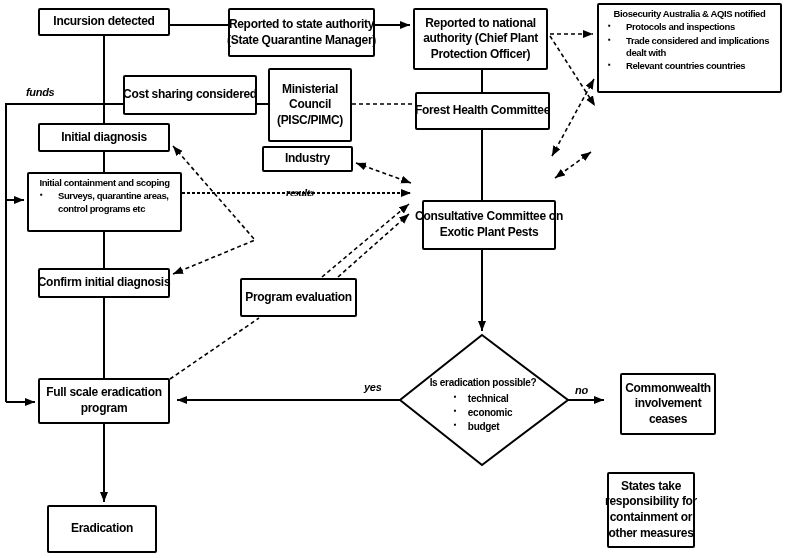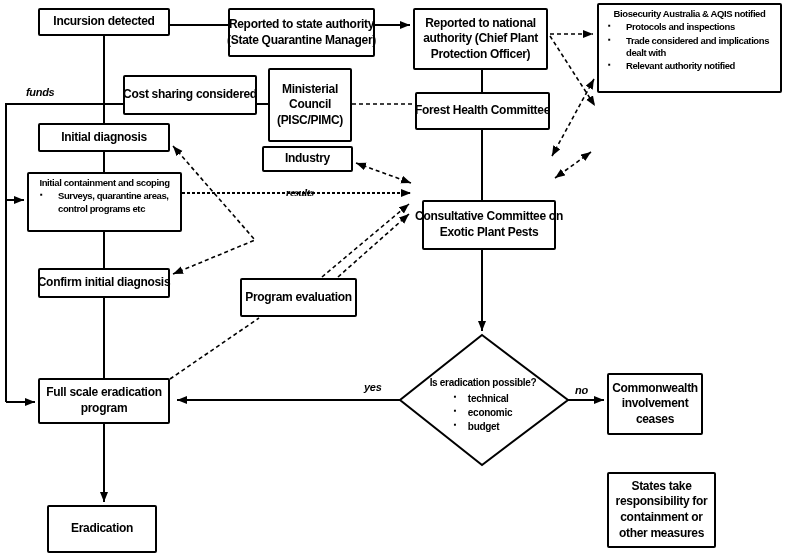--- a/index.html
+++ b/index.html
@@ -99,21 +99,21 @@
       <span class="bullet">▪</span>
       <div class="line">Protocols and inspections</div>
     </div>
     <div class="li">
       <span class="bullet">▪</span>
       <div class="line">Trade considered and implications</div>
       <div class="line">dealt with</div>
     </div>
     <div class="li">
       <span class="bullet">▪</span>
-      <div class="line">Relevant authority notified</div>
+      <div class="line">Relevant countries countries</div>
     </div>
   </div>
 
   <div class="box" style="left:123px;top:75px;width:134px;height:40px;">
     <div class="line">Cost sharing considered</div>
   </div>
 
   <div class="box" style="left:268px;top:68px;width:84px;height:74px;">
     <div class="line">Ministerial</div>
     <div class="line">Council</div>
@@ -153,27 +153,27 @@
 
   <div class="box" style="left:240px;top:278px;width:117px;height:39px;">
     <div class="line">Program evaluation</div>
   </div>
 
   <div class="box" style="left:38px;top:378px;width:132px;height:46px;">
     <div class="line">Full scale eradication</div>
     <div class="line">program</div>
   </div>
 
-  <div class="box" style="left:607px;top:373px;width:96px;height:62px;">
+  <div class="box" style="left:620px;top:373px;width:96px;height:62px;">
     <div class="line">Commonwealth</div>
     <div class="line">involvement</div>
     <div class="line">ceases</div>
   </div>
 
-  <div class="box" style="left:607px;top:472px;width:109px;height:76px;">
+  <div class="box" style="left:607px;top:472px;width:88px;height:76px;">
     <div class="line">States take</div>
     <div class="line">responsibility for</div>
     <div class="line">containment or</div>
     <div class="line">other measures</div>
   </div>
 
   <div class="box" style="left:47px;top:505px;width:110px;height:48px;">
     <div class="line">Eradication</div>
   </div>
 

